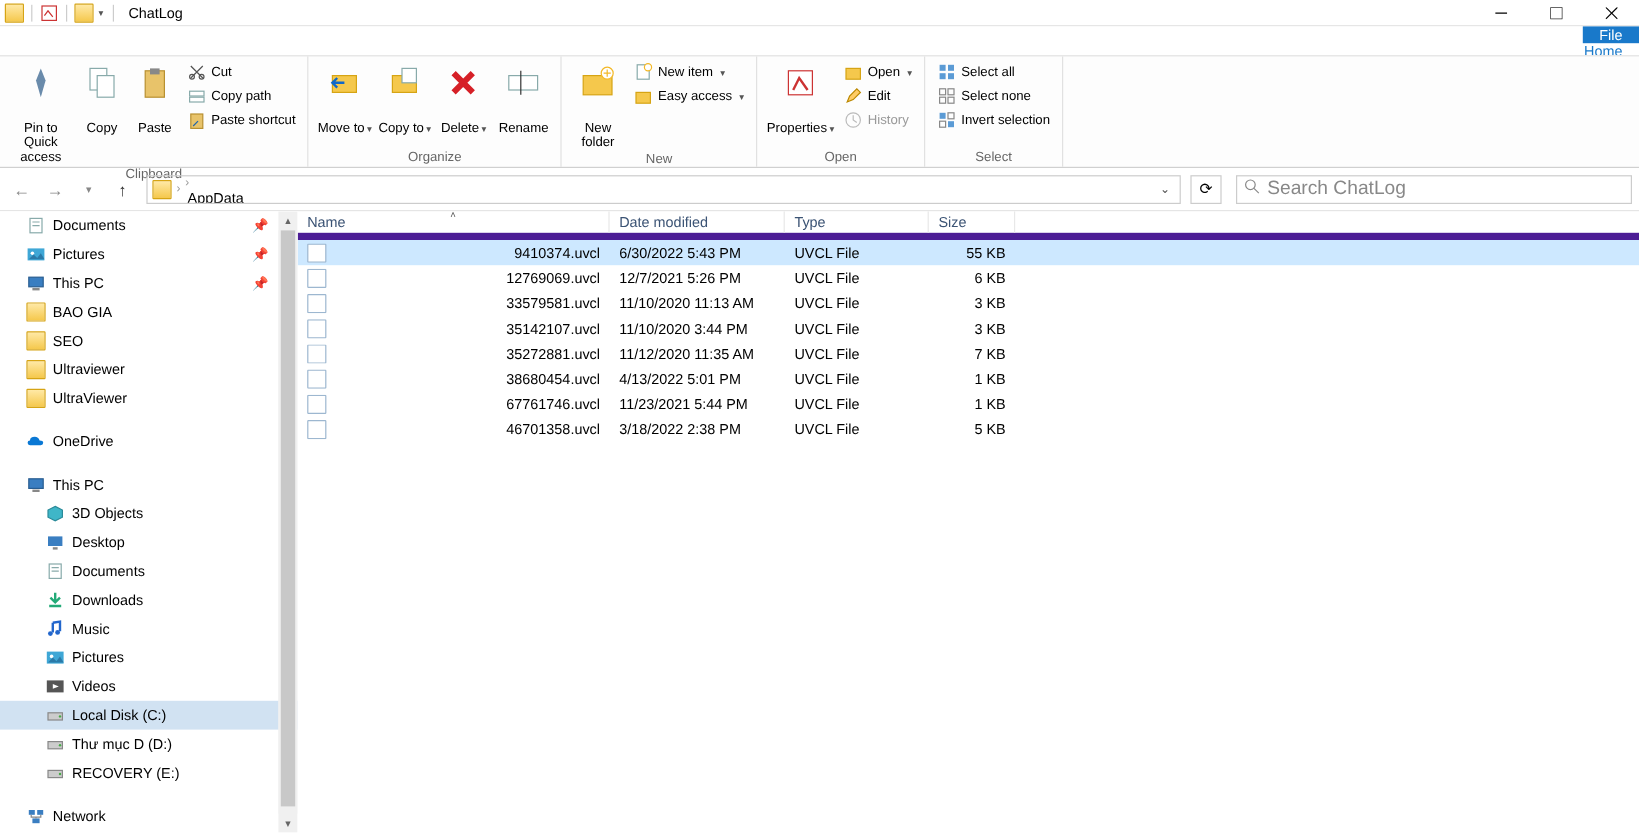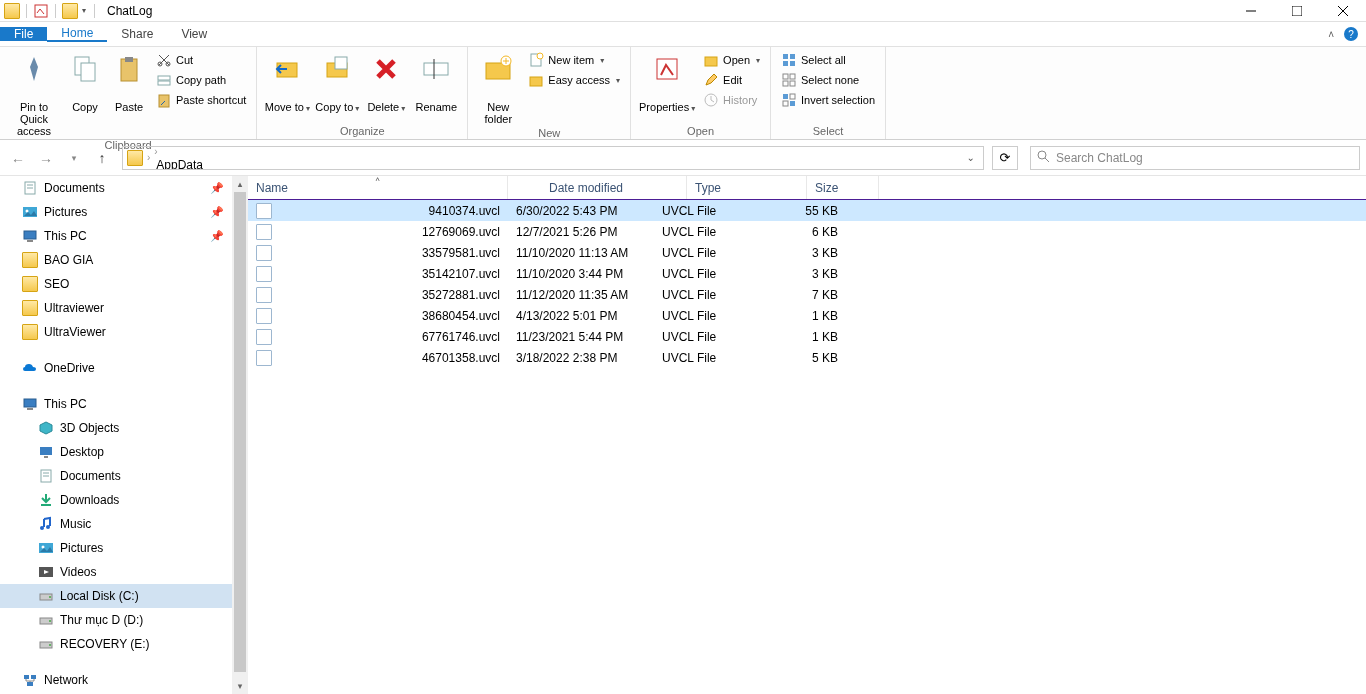--- a/index.html
+++ b/index.html
@@ -8,21 +8,21 @@
 
 .titlebar { height: 22px; display: flex; align-items: center; background: #fff; border-bottom: 1px solid #e0e0e0; }
 .titlebar-left { display: flex; align-items: center; padding-left: 4px; gap: 2px; }
 .qat-icon { width: 16px; height: 16px; display: inline-block; }
 .titlebar-sep { width: 1px; height: 14px; background: #ccc; margin: 0 4px; }
 .titlebar-title { margin-left: 6px; font-size: 12px; }
 .titlebar-controls { margin-left: auto; display: flex; }
 .win-btn { width: 46px; height: 22px; display: flex; align-items: center; justify-content: center; font-size: 11px; }
 
 
-.tabs { height: 24px; display: flex; align-items: center; background: #fff; }
+.tabs { height: 24px; display: flex; align-items: flex-end; background: #fff; flex-direction: column; }
 .tab { padding: 0 14px; display: flex; align-items: center; font-size: 12px; color: #444; cursor: default; }
 .tab.file { background: #1979ca; color: #fff; }
 .tab.active { border-bottom: 2px solid #1979ca; color: #1979ca; }
 .tabs-right { margin-left: auto; display: flex; align-items: center; padding-right: 8px; gap: 10px; }
 .help-circle { width: 14px; height: 14px; border-radius: 50%; background: #1979ca; color: #fff; font-size: 10px; display: flex; align-items: center; justify-content: center; }
 
 
 .ribbon { height: 94px; border-top: 1px solid #e1e1e1; border-bottom: 1px solid #d0d0d0; background: #fdfdfd; display: flex; }
 .group { display: flex; flex-direction: column; border-right: 1px solid #e1e1e1; padding: 2px 6px 0; }
 .group-body { flex: 1; display: flex; align-items: flex-start; gap: 2px; }
@@ -37,41 +37,41 @@
 
 
 .navbar { height: 36px; border-bottom: 1px solid #e5e5e5; display: flex; align-items: center; padding: 0 6px; gap: 4px; }
 .nav-btn { width: 24px; height: 24px; display: flex; align-items: center; justify-content: center; color: #888; font-size: 14px; }
 .nav-btn.enabled { color: #333; }
 .breadcrumb { flex: 1; height: 24px; border: 1px solid #ccc; display: flex; align-items: center; padding: 0 2px; margin: 0 4px; overflow: hidden; }
 .crumb { display: flex; align-items: center; padding: 0 4px; font-size: 12px; white-space: nowrap; }
 .crumb-sep { color: #999; font-size: 10px; padding: 0 2px; }
 .bc-dropdown { margin-left: auto; padding: 0 6px; color: #555; font-size: 10px; }
 .refresh-box { width: 26px; height: 24px; border: 1px solid #ccc; display: flex; align-items: center; justify-content: center; font-size: 13px; }
-.searchbox { width: 330px; height: 24px; border: 1px solid #ccc; display: flex; align-items: center; padding: 0 6px; gap: 6px; color: #888; font-size: 12px; margin-left: 8px; }
+.searchbox { width: 330px; height: 24px; border: 1px solid #ccc; display: flex; align-items: center; padding: 0 6px; gap: 6px; color: #888; font-size: 16px; margin-left: 8px; }
 
 
 .main { flex: 1; display: flex; overflow: hidden; }
 .navpane { width: 248px; border-right: 0; background: #fff; overflow-y: auto; position: relative; }
 .navpane-scroll { position: absolute; right: 0; top: 0; width: 16px; height: 100%; background: #f0f0f0; display: flex; flex-direction: column; }
 .scroll-arrow { height: 16px; display:flex; align-items:center; justify-content:center; font-size:9px; color:#666; }
 .scroll-track { flex: 1; background: #f0f0f0; position: relative; }
 .scroll-thumb { position: absolute; left: 2px; right: 2px; top: 0; height: 480px; background: #c8c8c8; }
 .nav-item { height: 24px; display: flex; align-items: center; gap: 6px; padding-left: 22px; font-size: 12px; position: relative; }
 .nav-item.indent1 { padding-left: 38px; }
 .nav-item.selected { background: #d1e2f2; }
 .nav-item .pin { position: absolute; right: 24px; color: #888; font-size: 11px; }
 .nav-item .nicon { width: 16px; height: 16px; display: inline-block; }
 .nav-spacer { height: 12px; }
 
 .filepane { flex: 1; display: flex; flex-direction: column; }
-.columns { height: 24px; border-bottom: 1px solid #4c1d95; display: flex; align-items: center; font-size: 12px; color: #3b5374; }
+.columns { height: 24px; border-bottom: 6px solid #4c1d95; display: flex; align-items: center; font-size: 12px; color: #3b5374; }
 .col { padding: 0 8px; border-right: 1px solid #e8e8e8; height: 100%; display: flex; align-items: center; position:relative; }
 .col-name { width: 260px; }
-.col-date { width: 146px; margin-left: 33px; }
+.col-date { width: 146px; }
 .col-type { width: 120px; }
 .col-size { width: 72px; justify-content: flex-start; }
 .sort-caret { position:absolute; top:-1px; left:50%; transform:translateX(-50%); font-size:8px; color:#555; }
 .rows { }
 .row { height: 21px; display: flex; align-items: center; font-size: 12px; }
 .row.selected { background: #cde8ff; }
 .cell { padding: 0 8px; overflow: hidden; white-space: nowrap; justify-content: space-between; }
 .cell-name { width: 260px; display: flex; align-items: center; gap: 4px; }
 .cell-date { width: 146px; }
 .cell-type { width: 120px; }

